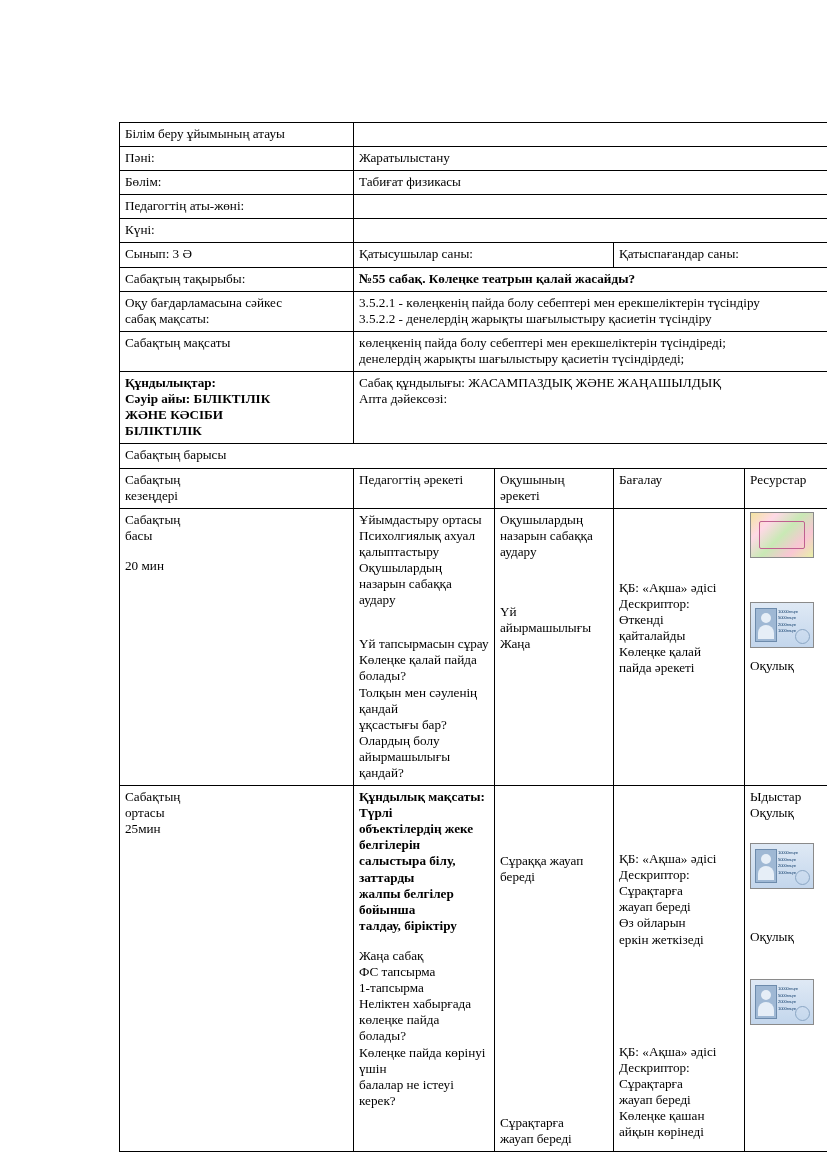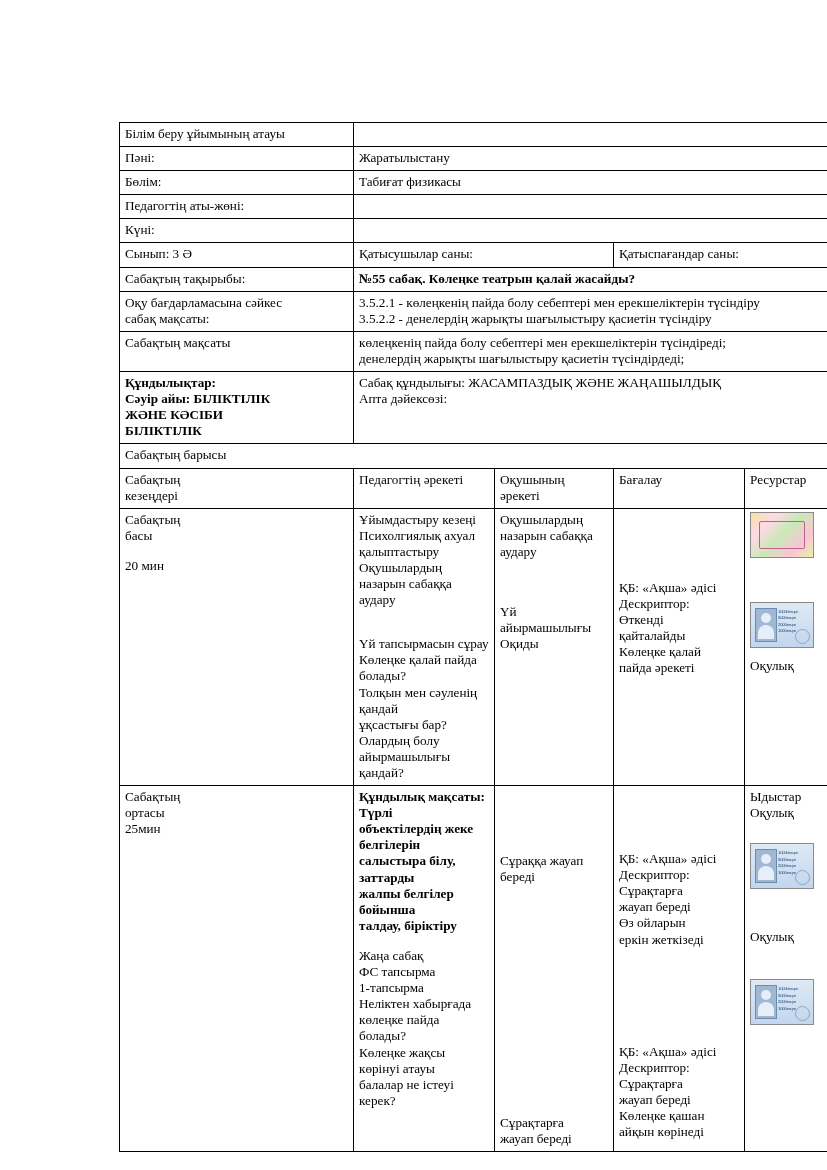--- a/index.html
+++ b/index.html
@@ -219,40 +219,40 @@
       </tr>
 
       <tr>
         <td class="cell-lines">
           <div>Сабақтың</div>
           <div>басы</div>
           <div class="spacer"></div>
           <div>20 мин</div>
         </td>
         <td class="cell-lines">
-          <div>Ұйымдастыру кезеңі</div>
+          <div>Ұйымдастыру ортасы</div>
           <div>Психолгиялық ахуал қалыптастыру</div>
           <div>Оқушылардың назарын сабаққа</div>
           <div>аудару</div>
           <div class="spacer-lg"></div>
           <div>Үй тапсырмасын сұрау</div>
           <div>Көлеңке қалай пайда болады?</div>
           <div>Толқын мен сәуленің қандай</div>
           <div>ұқсастығы бар?</div>
           <div>Олардың болу айырмашылығы</div>
           <div>қандай?</div>
         </td>
         <td class="cell-lines">
           <div>Оқушылардың</div>
           <div>назарын сабаққа</div>
           <div>аудару</div>
           <div class="spacer-xl"></div>
           <div>Үй</div>
           <div>айырмашылығы</div>
-          <div>Оқиды</div>
+          <div>Жаңа</div>
         </td>
         <td class="cell-lines">
           <div class="spacer-xl"></div>
           <div style="height:24px"></div>
           <div>ҚБ: «Ақша» әдісі</div>
           <div>Дескриптор:</div>
           <div>Өткенді</div>
           <div>қайталайды</div>
           <div>Көлеңке қалай</div>
           <div>пайда әрекеті</div>
@@ -285,21 +285,21 @@
           <div class="b">объектілердің жеке белгілерін</div>
           <div class="b">салыстыра білу, заттарды</div>
           <div class="b">жалпы белгілер бойынша</div>
           <div class="b">талдау, біріктіру</div>
           <div class="spacer"></div>
           <div>Жаңа сабақ</div>
           <div>ФС тапсырма</div>
           <div>1-тапсырма</div>
           <div>Неліктен хабырғада көлеңке пайда</div>
           <div>болады?</div>
-          <div>Көлеңке жақсы көрінуі атауы</div>
+          <div>Көлеңке пайда көрінуі үшін</div>
           <div>балалар не істеуі керек?</div>
         </td>
         <td class="cell-lines">
           <div style="height:64px"></div>
           <div>Сұраққа жауап</div>
           <div>береді</div>
           <div style="height:230px"></div>
           <div>Сұрақтарға</div>
           <div>жауап береді</div>
         </td>

